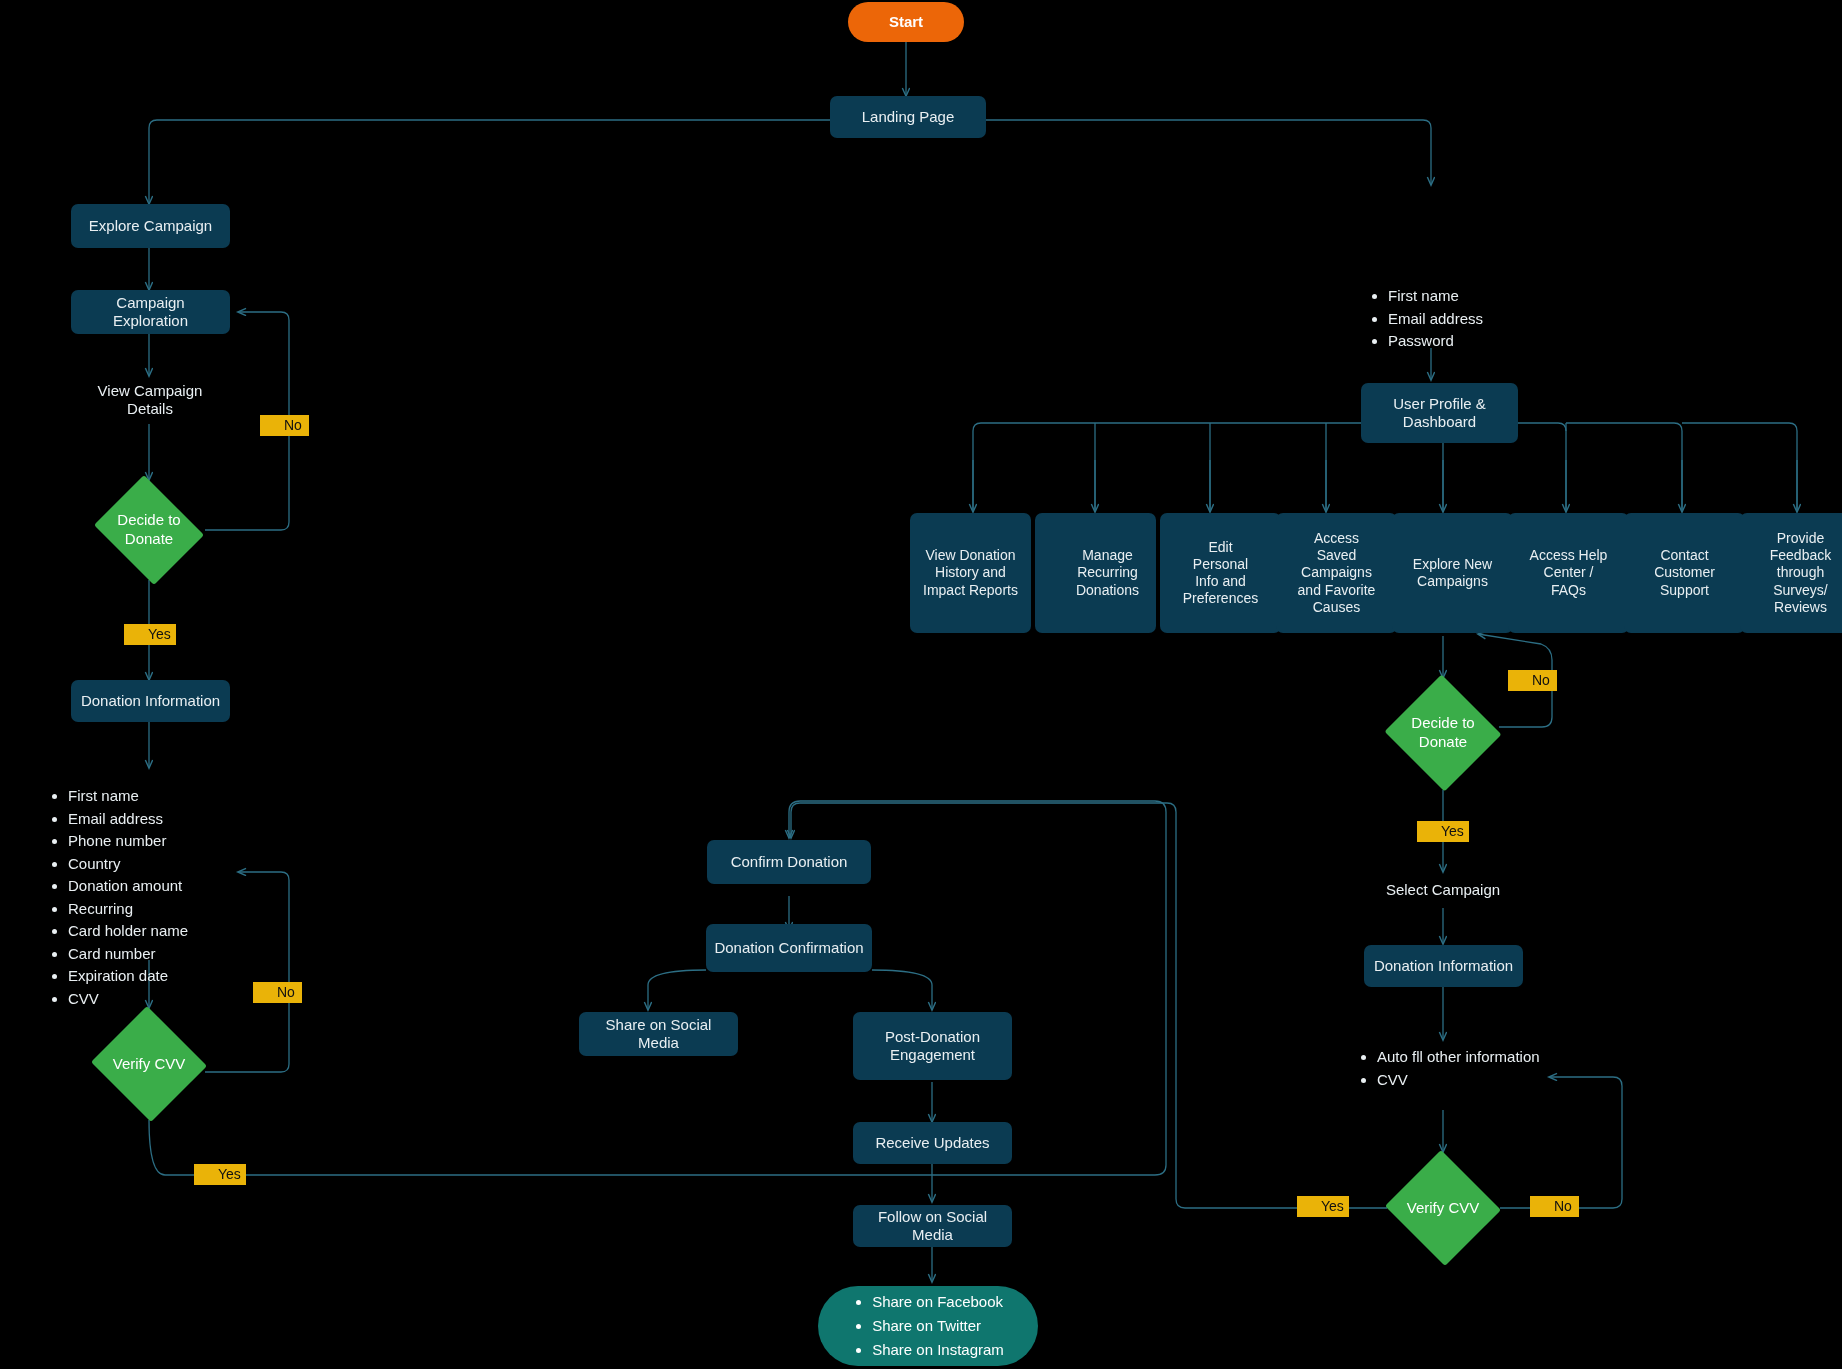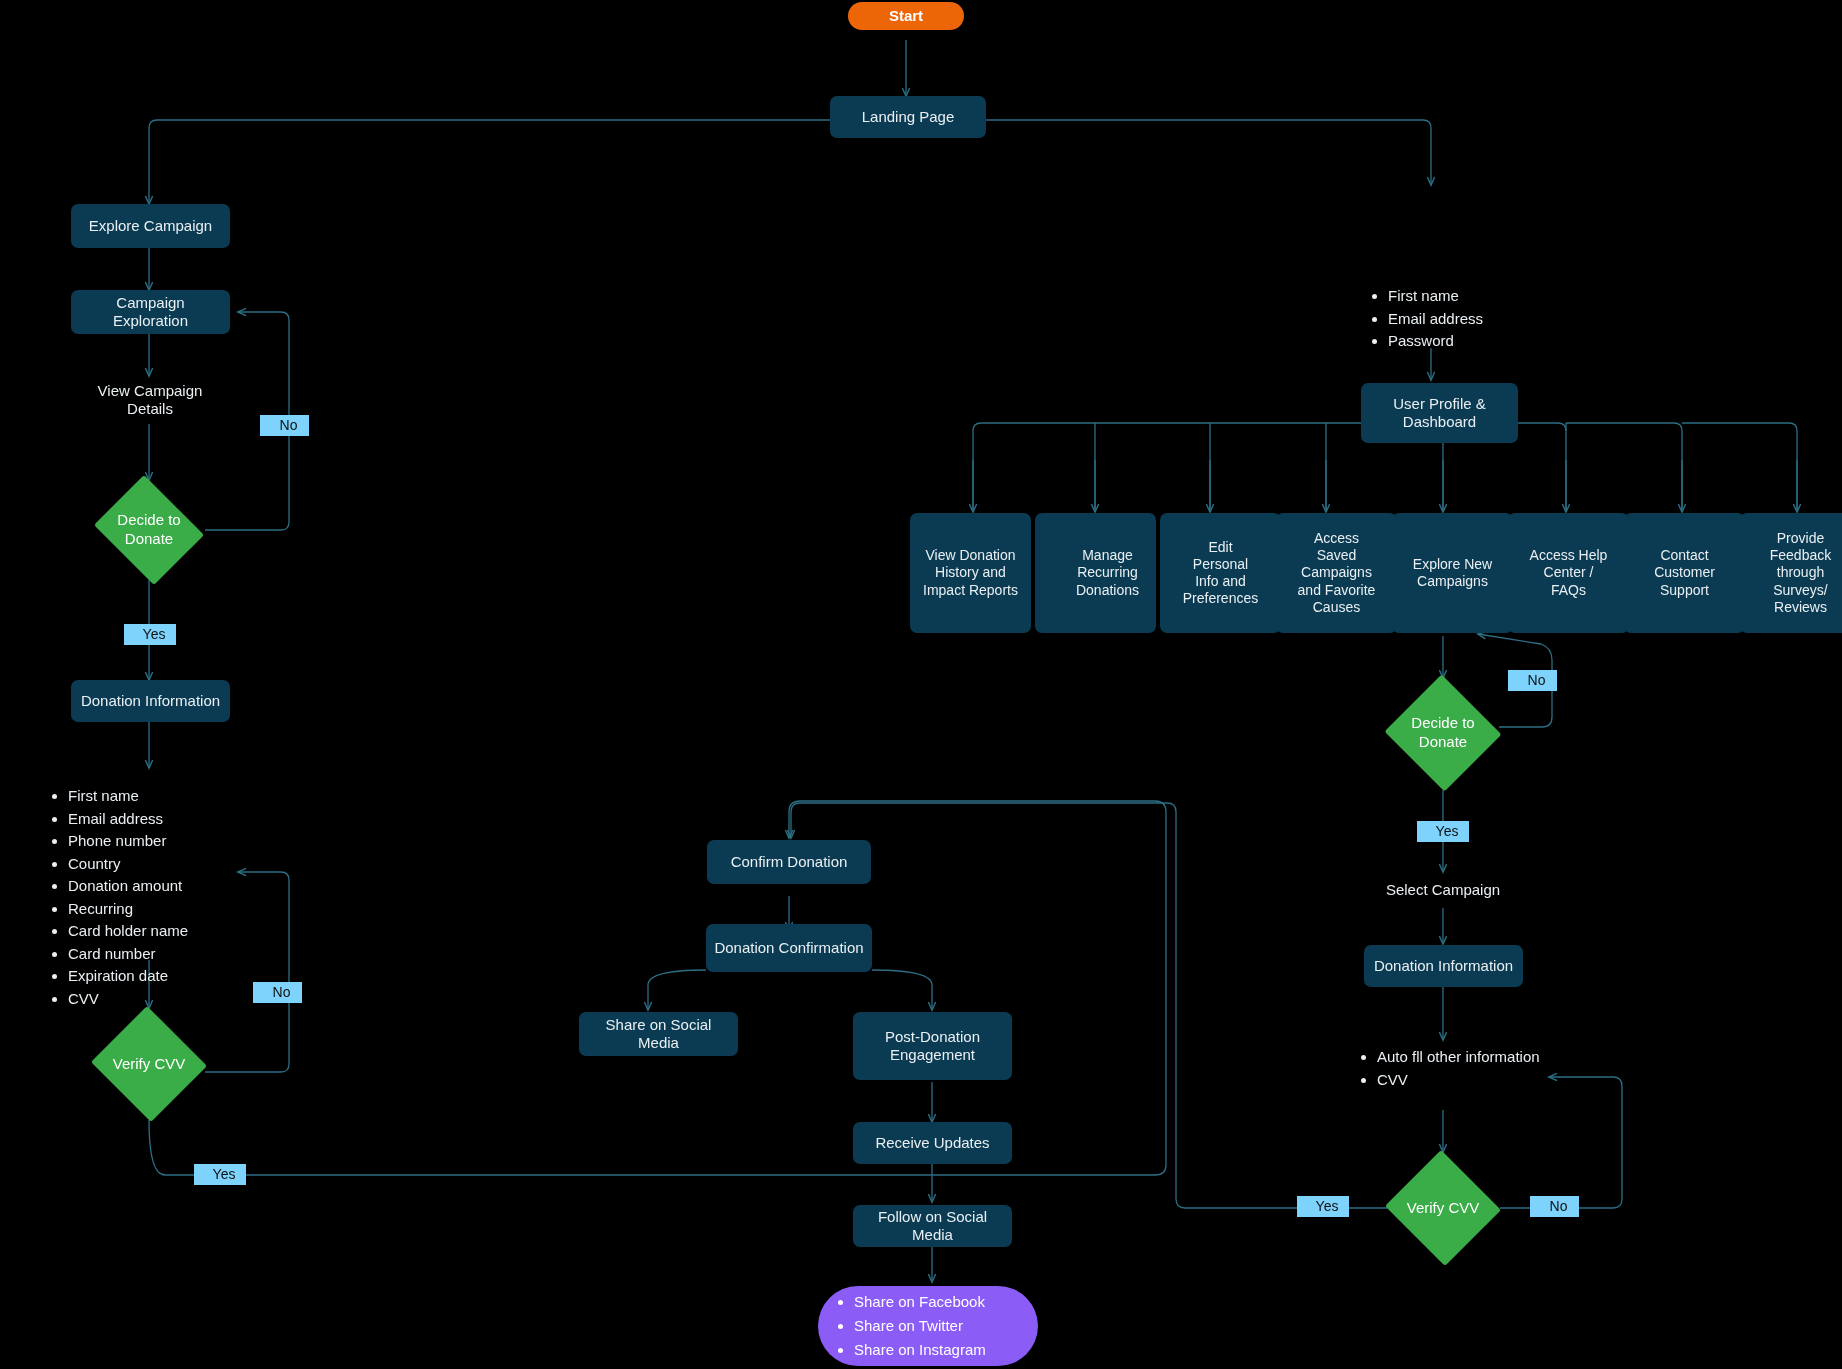--- a/index.html
+++ b/index.html
@@ -40,27 +40,27 @@
   }
   .term{
     background:#ec6608;
     border-radius:60px;
     color:#ffffff;
     font-size:15px;
     font-weight:bold;
     padding:6px 12px;
   }
   .term-list{
-    background:#8b5cf6;
+    background:#0f766e;
     border-radius:60px;
     color:#ffffff;
     font-size:15px;
     font-weight:normal;
     padding:0 16px;
-    justify-content:flex-start;
+    justify-content:center;
   }
   .diamond{
     background:transparent;
   }
   .diamond .dshape{
     position:absolute;
     left:0;top:0;width:100%;height:100%;
     background:#3aad49;
     transform:rotate(45deg) scale(.7072);
     border-radius:4px;
@@ -74,24 +74,24 @@
     line-height:1.25;
     width:100%;
   }
   .plain{
     color:#e9eff2;
     font-size:15px;
     background:transparent;
   }
   .edgelabel{
     position:absolute;
-    background:#7dd3fc;
+    background:#eab308;
     color:#111111;
     font-size:14px;
-    padding:1px 10px 2px 18px;
+    padding:1px 10px 2px 24px;
     box-sizing:border-box;
     text-align:center;
     line-height:1.3;
     z-index:5;
   }
   ul.bullets{
     margin:0;
     padding:0 0 0 20px;
     list-style:disc;
     text-align:left;
@@ -193,21 +193,21 @@
       <path d="M1443,986 L1443,1040"></path>
 
       <path d="M1443,1110 L1443,1152"></path>
 
       <path d="M1500,1208 L1613,1208 Q1622,1208 1622,1199 L1622,1086 Q1622,1077 1613,1077 L1549,1077"></path>
 
       <path d="M1387,1208 L1185,1208 Q1176,1208 1176,1199 L1176,812 Q1176,803 1167,803 L800,803 Q791,803 791,812 L791,838"></path>
     </g>
   </svg>
 
-  <div class="node term" style="left:848px;top:2px;width:116px;height:28px;">
+  <div class="node term" style="left:848px;top:2px;width:116px;height:40px;">
     <span>Start</span>
   </div>
 
   <div class="node proc" style="left:830px;top:96px;width:156px;height:42px;">
     <span>Landing  Page</span>
   </div>
 
   <div class="node proc" style="left:71px;top:204px;width:159px;height:44px;">
     <span>Explore Campaign</span>
   </div>

